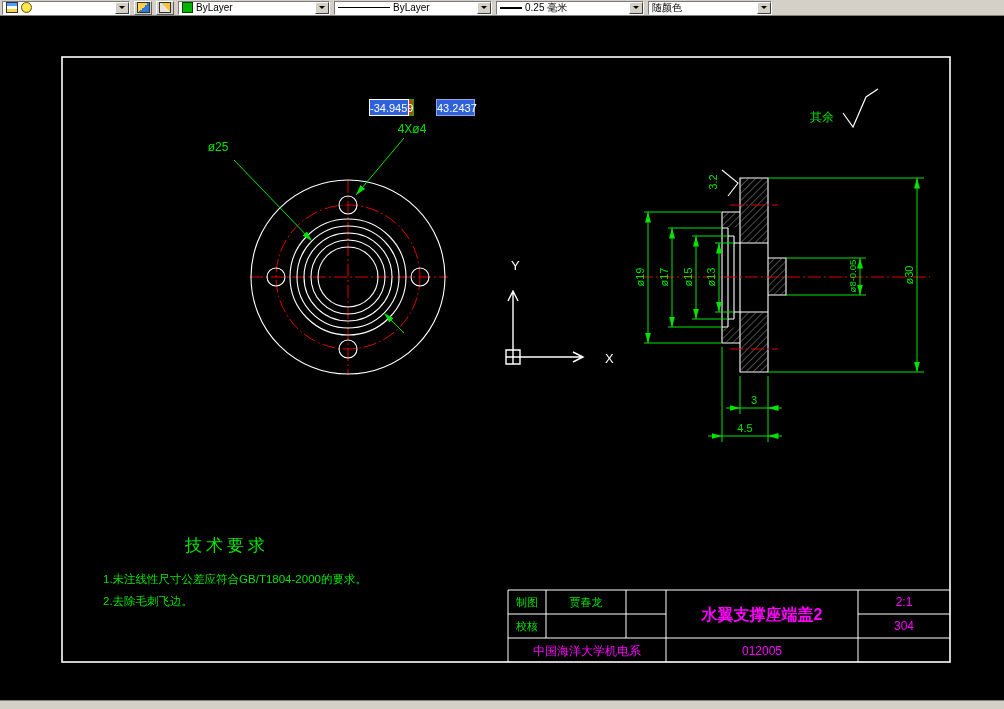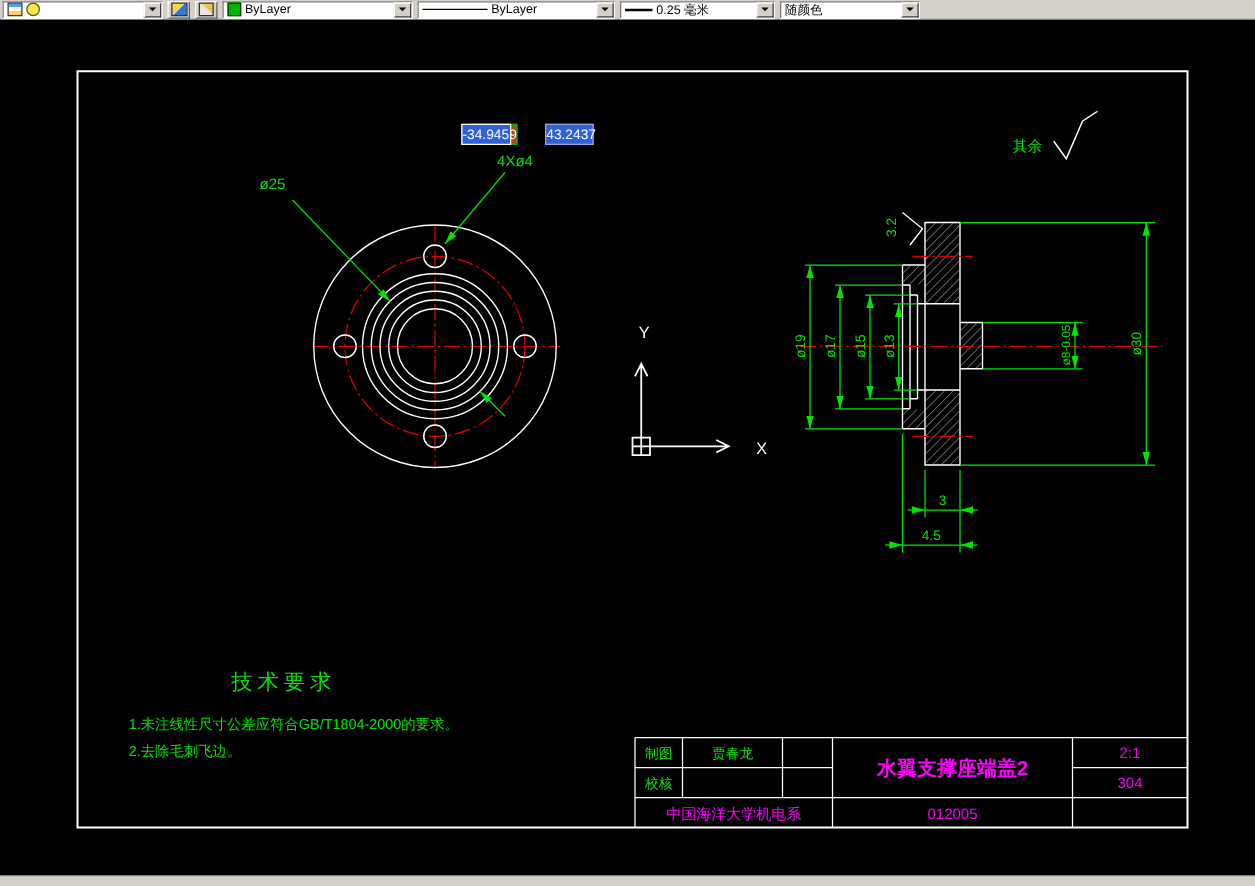--- a/index.html
+++ b/index.html
@@ -73,28 +73,28 @@
         <i></i>
       </span>
   </div>
   <div class="combo" style="width:158px">
     <span class="lt-line"></span>
     <span>ByLayer</span>
     <span class="dd">
         <i></i>
       </span>
   </div>
-  <div class="combo" style="width:124px">
+  <div class="combo" style="width:148px">
     <span class="lw-line"></span>
     <span>0.25 毫米</span>
     <span class="dd">
         <i></i>
       </span>
   </div>
-  <div class="combo" style="width:112px">
+  <div class="combo" style="width:124px">
     <span>随颜色</span>
     <span class="dd">
         <i></i>
       </span>
   </div>
 </div>
 
 <div class="canvas"></div>
 
 <svg class="draw" width="1004" height="709" viewBox="0 0 1004 709">

